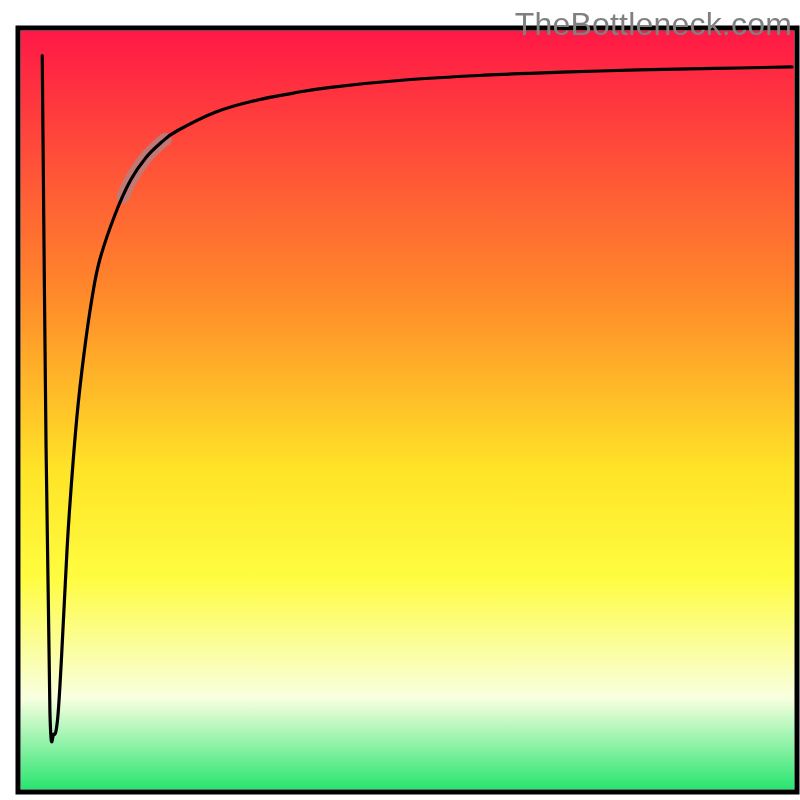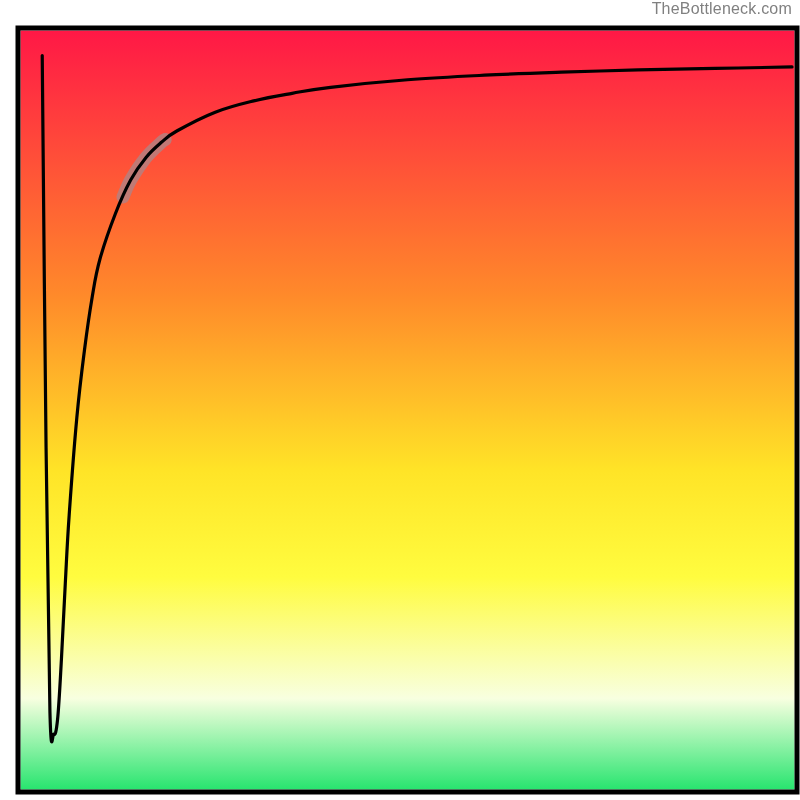--- a/index.html
+++ b/index.html
@@ -11,23 +11,23 @@
     background: #fff;
     font-family: Arial, Helvetica, sans-serif;
   }
   .stage {
     position: relative;
     width: 800px;
     height: 800px;
   }
   .watermark {
     position: absolute;
-    top: 0;
+    top: 6px;
     right: 8px;
-    font-size: 16px;
+    font-size: 32px;
     color: #808080;
     font-weight: 400;
     letter-spacing: 0.2px;
     z-index: 5;
   }
   svg {
     position: absolute;
     top: 0;
     left: 0;
   }

